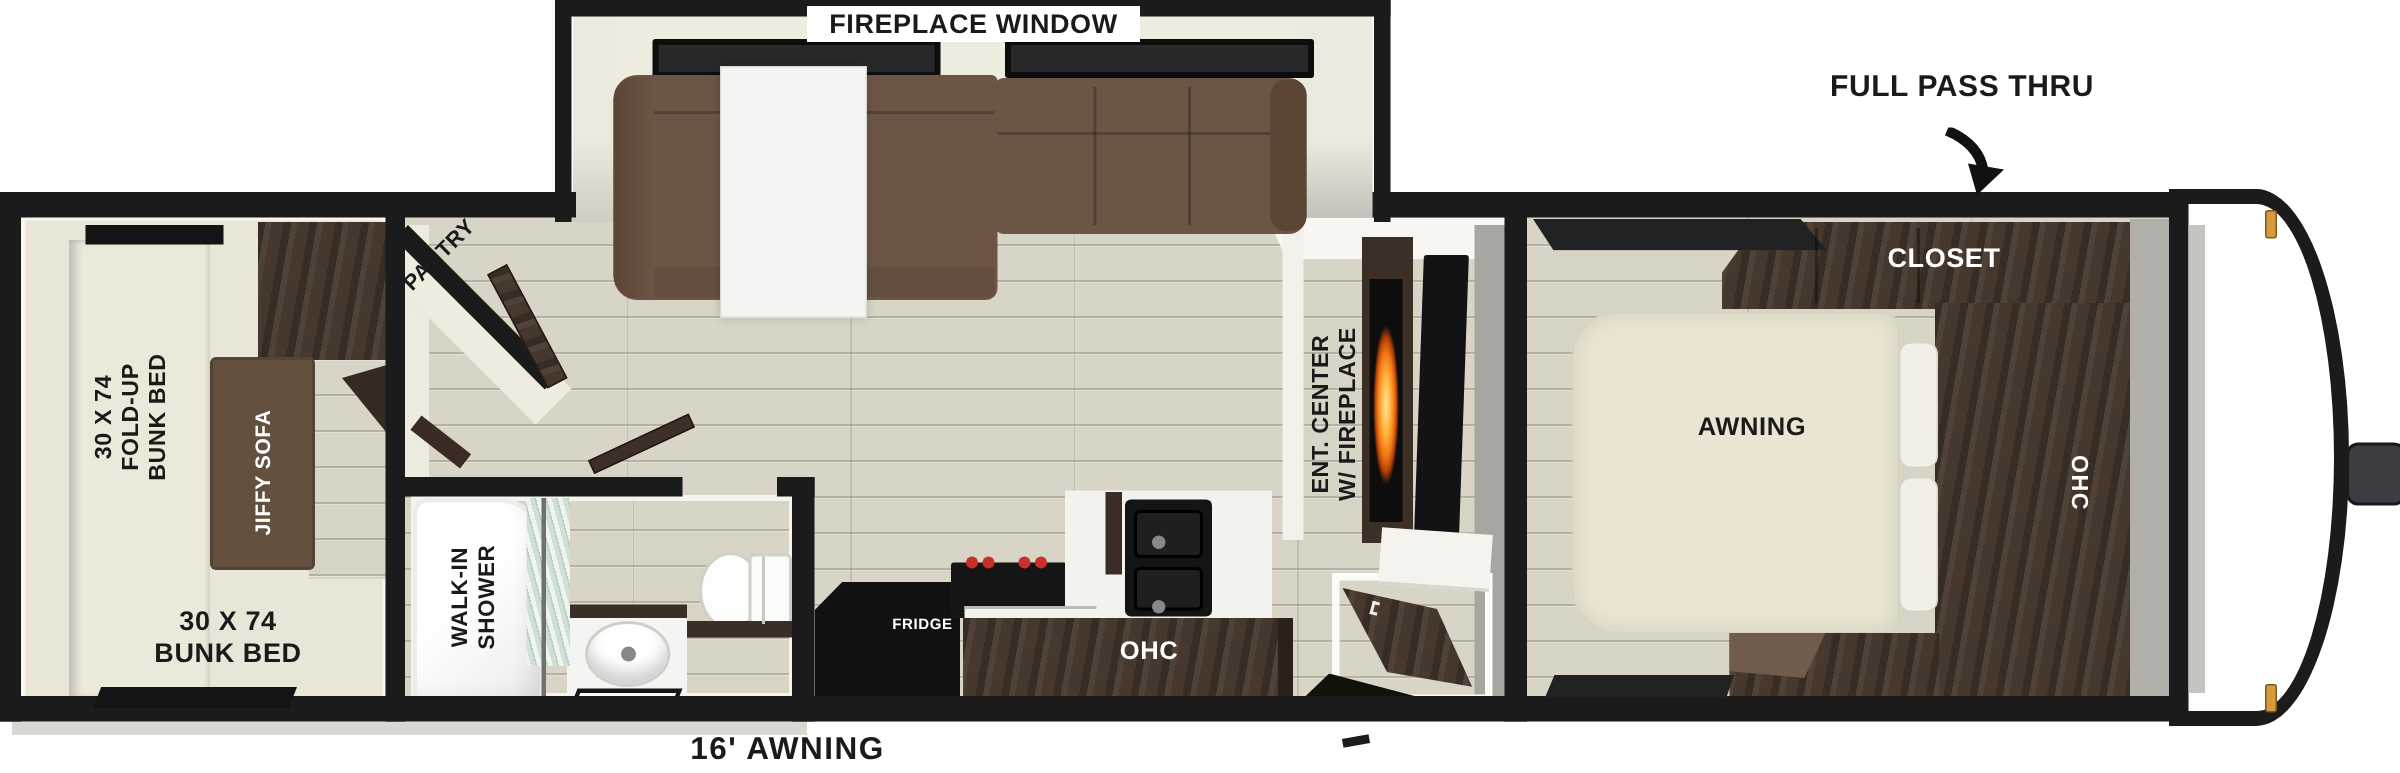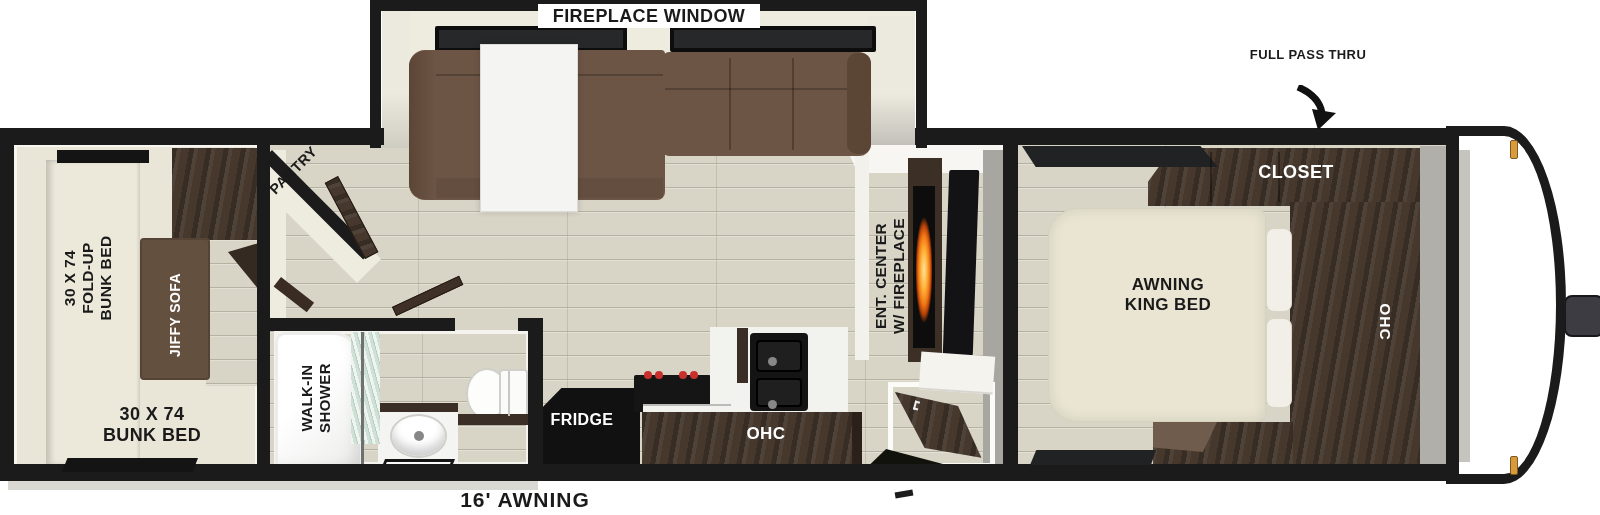--- a/index.html
+++ b/index.html
@@ -89,21 +89,21 @@
   <div class="abs z5" style="left:378px;top:412px;width:80px;height:52px;background:#f4f4f2;"></div>
   <div class="abs z6" style="left:390px;top:414px;width:57px;height:44px;background:#ffffff;border:2px solid #cfcfca;border-radius:50%;box-shadow:inset 0 -8px 10px rgba(0,0,0,.18);"></div>
   <div class="abs z6" style="left:414px;top:431px;width:10px;height:10px;background:#878787;border-radius:50%;"></div>
   <div class="abs z5" style="left:466px;top:368px;width:42px;height:52px;background:#fdfdfc;border:2px solid #d0d0cb;border-radius:50%;"></div>
   <div class="abs z5" style="left:499px;top:369px;width:29px;height:49px;background:#fbfbf9;border:2px solid #d0d0cb;border-radius:4px;"></div>
   <div class="abs z6" style="left:508px;top:371px;width:2px;height:45px;background:#c8c8c2;"></div>
   <div class="abs z5" style="left:458px;top:414px;width:71px;height:11px;background:#3a2e26;"></div>
   <div class="abs z6" style="left:382px;top:459px;width:70px;height:15px;background:#fafafa;border:3px solid #151515;transform:skewX(-22deg);"></div>
 
   <div class="abs z5" style="left:543px;top:388px;width:97px;height:82px;background:#111111;clip-path:polygon(0 23%,19% 0,100% 0,100% 100%,0 100%);"></div>
-  <div class="abs lbl lblw z8" style="left:542px;top:411px;width:80px;font-size:16px;">FRIDGE</div>
+  <div class="abs lbl lblw z8" style="left:575px;top:411px;width:80px;font-size:10px;">FRIDGE</div>
   <div class="abs z5" style="left:634px;top:375px;width:77px;height:37px;background:#151515;border-radius:2px;"></div>
   <div class="abs z6" style="left:644px;top:371px;width:8px;height:8px;background:#c8312b;border-radius:50%;"></div>
   <div class="abs z6" style="left:655px;top:371px;width:8px;height:8px;background:#c8312b;border-radius:50%;"></div>
   <div class="abs z6" style="left:679px;top:371px;width:8px;height:8px;background:#c8312b;border-radius:50%;"></div>
   <div class="abs z6" style="left:690px;top:371px;width:8px;height:8px;background:#c8312b;border-radius:50%;"></div>
   <div class="abs z5" style="left:710px;top:327px;width:138px;height:88px;background:#f2f2ef;"></div>
   <div class="abs z6" style="left:737px;top:328px;width:11px;height:55px;background:#3a2d25;"></div>
   <div class="abs z6" style="left:750px;top:333px;width:58px;height:78px;background:#141414;border-radius:4px;"></div>
   <div class="abs z6" style="left:756px;top:340px;width:46px;height:32px;background:#1f1f1f;border:2px solid #000;border-radius:4px;"></div>
   <div class="abs z6" style="left:756px;top:378px;width:46px;height:29px;background:#1f1f1f;border:2px solid #000;border-radius:4px;"></div>
@@ -137,21 +137,20 @@
   <div class="abs z6" style="left:1210px;top:152px;width:2px;height:50px;background:rgba(0,0,0,.35);"></div>
   <div class="abs z6" style="left:1278px;top:152px;width:2px;height:50px;background:rgba(0,0,0,.35);"></div>
   <div class="abs lbl lblw z8" style="left:1226px;top:162px;width:140px;font-size:18px;">CLOSET</div>
   <div class="abs darkwood z5" style="left:1290px;top:202px;width:130px;height:265px;"></div>
   <div class="abs vflex lbl lblw z8" style="left:1355px;top:313px;width:60px;height:18px;font-size:15.5px;letter-spacing:1px;transform:rotate(90deg);">OHC</div>
   <div class="abs z5" style="left:1048px;top:208px;width:218px;height:214px;background:#e9e5d2;border:1px solid #d6d2bd;border-radius:30px 10px 10px 30px;box-shadow:inset 0 0 14px rgba(0,0,0,.10);"></div>
   <div class="abs z6" style="left:1266px;top:228px;width:26px;height:84px;background:#f1efe7;border:1px solid #d8d5c5;border-radius:8px;"></div>
   <div class="abs z6" style="left:1266px;top:318px;width:26px;height:90px;background:#f1efe7;border:1px solid #d8d5c5;border-radius:8px;"></div>
   <div class="abs z8" style="left:1068px;top:275px;width:200px;">
     <div class="lbl" style="font-size:17px;">AWNING</div>
-    <div class="lbl" style="font-size:17px;">KING BED</div>
   </div>
   <div class="abs darkwood z5" style="left:1153px;top:422px;width:140px;height:45px;"></div>
   <div class="abs z6" style="left:1153px;top:422px;width:64px;height:30px;background:#6f5c4c;clip-path:polygon(0 0,100% 0,78% 100%,0 85%);"></div>
   <div class="abs z22" style="left:1030px;top:450px;width:126px;height:15px;background:#202224;clip-path:polygon(5% 0,100% 0,96% 100%,0 100%);"></div>
   <div class="abs z5" style="left:1420px;top:146px;width:34px;height:320px;background:#b1afaa;"></div>
 
   <div class="abs wall z20" style="left:0;top:128px;width:384px;height:17px;"></div>
   <div class="abs wall z20" style="left:915px;top:128px;width:545px;height:17px;"></div>
   <div class="abs wall z20" style="left:0;top:464px;width:1460px;height:17px;"></div>
   <div class="abs wall z20" style="left:0;top:128px;width:14px;height:353px;"></div>
@@ -165,21 +164,21 @@
   <div class="abs lbl z40" style="left:538px;top:6px;width:222px;font-size:18px;">FIREPLACE WINDOW</div>
 
   <div class="abs z18" style="left:1536px;top:305px;width:34px;height:22px;background:#3c3c42;border:2px solid #17171c;border-radius:3px;"></div>
   <div class="abs z18" style="left:1564px;top:295px;width:40px;height:42px;background:#3c3c42;border:2px solid #17171c;border-radius:8px;"></div>
   <div class="abs z20" style="left:1446px;top:126px;width:120px;height:358px;background:#ffffff;border:10px solid #1b1b1b;border-left-width:13px;border-radius:0 64px 64px 0 / 0 185px 185px 0;"></div>
   <div class="abs z21" style="left:1459px;top:150px;width:11px;height:312px;background:#c6c4bf;"></div>
   <div class="abs z22" style="left:1510px;top:140px;width:8px;height:19px;background:#d99a3c;border:1px solid #7a5a20;border-radius:2px;"></div>
   <div class="abs z22" style="left:1510px;top:456px;width:8px;height:19px;background:#d99a3c;border:1px solid #7a5a20;border-radius:2px;"></div>
 
   <div class="abs z40" style="left:1208px;top:47px;width:200px;">
-    <div class="lbl" style="font-size:13px;">FULL PASS THRU</div>
+    <div class="lbl" style="font-size:20px;">FULL PASS THRU</div>
   </div>
   <svg class="abs z40" style="left:1292px;top:85px;" width="48" height="46" viewBox="0 0 48 46">
     <path d="M6 2 C 20 8, 28 16, 30 28" stroke="#111" stroke-width="7" fill="none"></path>
     <polygon points="20,24 44,28 26,45" fill="#111"></polygon>
   </svg>
   <div class="abs z5" style="left:8px;top:481px;width:530px;height:9px;background:#dad8d3;"></div>
   <div class="abs z5" style="left:895px;top:491px;width:18px;height:6px;background:#1c1c1c;transform:rotate(-10deg);"></div>
   <div class="abs lbl z40" style="left:405px;top:488px;width:240px;font-size:21px;letter-spacing:1px;">16' AWNING</div>
 
 </div>

